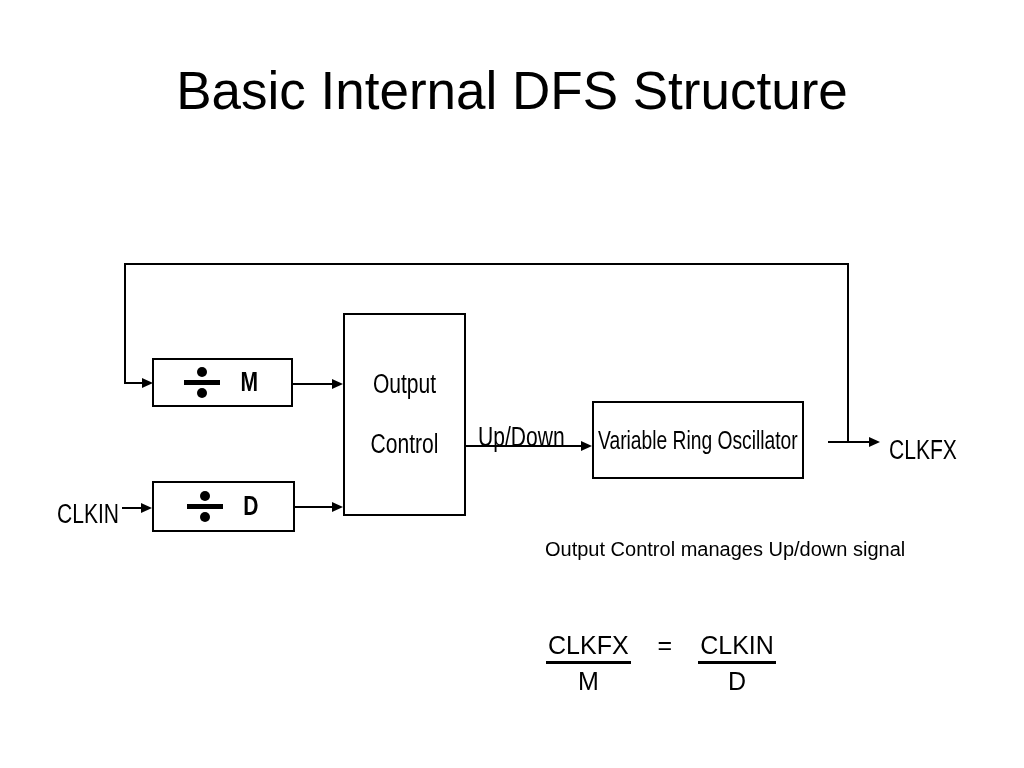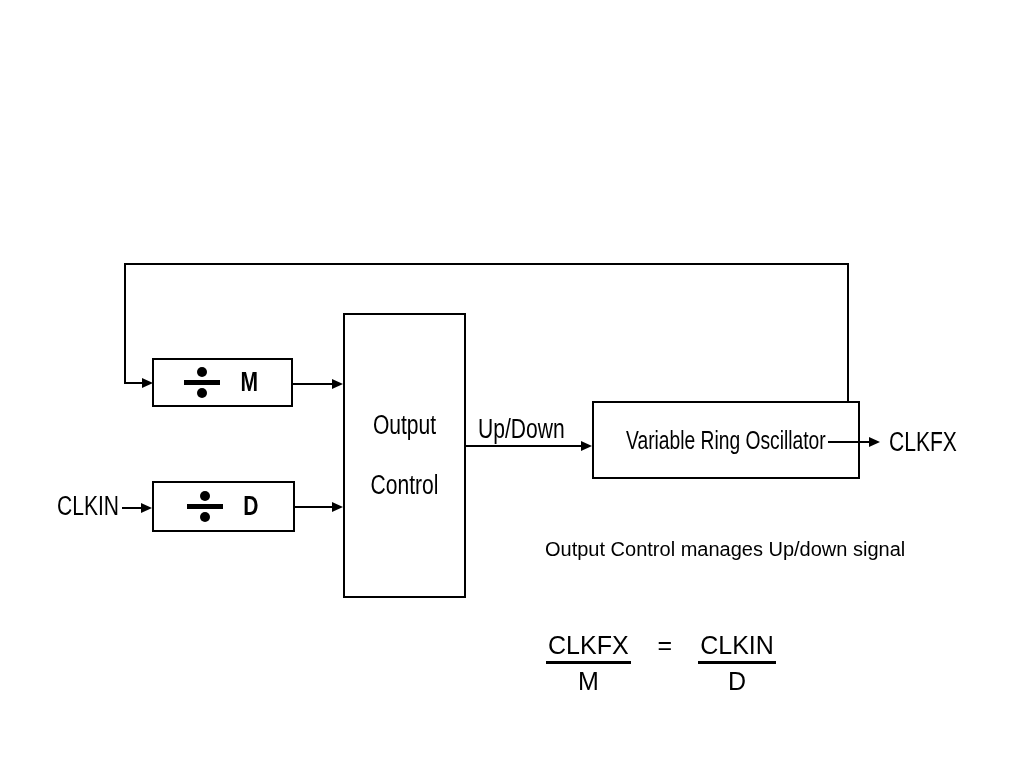--- a/index.html
+++ b/index.html
@@ -31,24 +31,24 @@
   }
 
   
   .dbox {
     position: absolute; border: 2px solid #000; background: #fff;
     display: flex; align-items: center; justify-content: center;
   }
   .box-div-m { left: 152px; top: 358px; width: 141px; height: 49px; gap: 18px; }
   .box-div-d { left: 152px; top: 481px; width: 143px; height: 51px; gap: 18px; }
   .box-output-control {
-    left: 343px; top: 313px; width: 123px; height: 285px;
+    left: 343px; top: 313px; width: 123px; height: 203px;
     flex-direction: column; gap: 30px;
   }
-  .box-vro { left: 592px; top: 401px; width: 268px; height: 78px; }
+  .box-vro { left: 592px; top: 401px; width: 212px; height: 78px; }
 
   
   .cond {
     display: inline-block;
     font-size: 27px; line-height: 1.1; white-space: nowrap;
     transform: scaleX(0.78); transform-origin: center center;
   }
   .cond-left { transform-origin: left center; }
   .bold { font-weight: 700; }
   .vro-label { font-size: 26px; transform: scaleX(0.74); }
@@ -59,21 +59,21 @@
     position: absolute; left: 0; top: 13px; width: 36px; height: 5px; background: #000;
   }
   .divide-icon .dot {
     position: absolute; left: 13px; width: 10px; height: 10px;
     border-radius: 50%; background: #000;
   }
   .divide-icon .dot.top { top: 0; }
   .divide-icon .dot.bottom { bottom: 0; }
 
   
-  .sig-label { position: absolute; font-size: 27px; line-height: 1; }
+  .sig-label { position: absolute; font-size: 27px; line-height: 1; margin-top: 8px; }
   .label-clkin { left: 57px; top: 492px; }
   .label-updown { left: 478px; top: 415px; }
   .label-clkfx { left: 889px; top: 428px; }
 
   
   .wire-feedback-top    { left: 124px; top: 263px; width: 725px; height: 2px; }
   .wire-feedback-left   { left: 124px; top: 263px; width: 2px;  height: 121px; }
   .wire-feedback-in     { left: 124px; top: 382px; width: 19px; height: 2px; }
   .wire-feedback-right  { left: 847px; top: 263px; width: 2px;  height: 180px; }
   .wire-clkin           { left: 122px; top: 507px; width: 20px; height: 2px; }
@@ -107,20 +107,21 @@
     padding: 0 2px 2px 2px;
   }
   .fraction .denominator { display: block; padding-top: 3px; }
   .equals-sign { margin: 0 26px 0 27px; }
 </style>
 </head>
 <body>
 
 <div class="slide">
 
+  <h1 class="slide-title">Basic Internal DFS Structure</h1>
 
   <div>
 
     <div class="wire wire-feedback-top"></div>
     <div class="wire wire-feedback-left"></div>
     <div class="wire wire-feedback-in"></div>
     <div class="arrowhead ah-feedback-in"></div>
     <div class="wire wire-feedback-right"></div>
 
     <div class="sig-label label-clkin">

